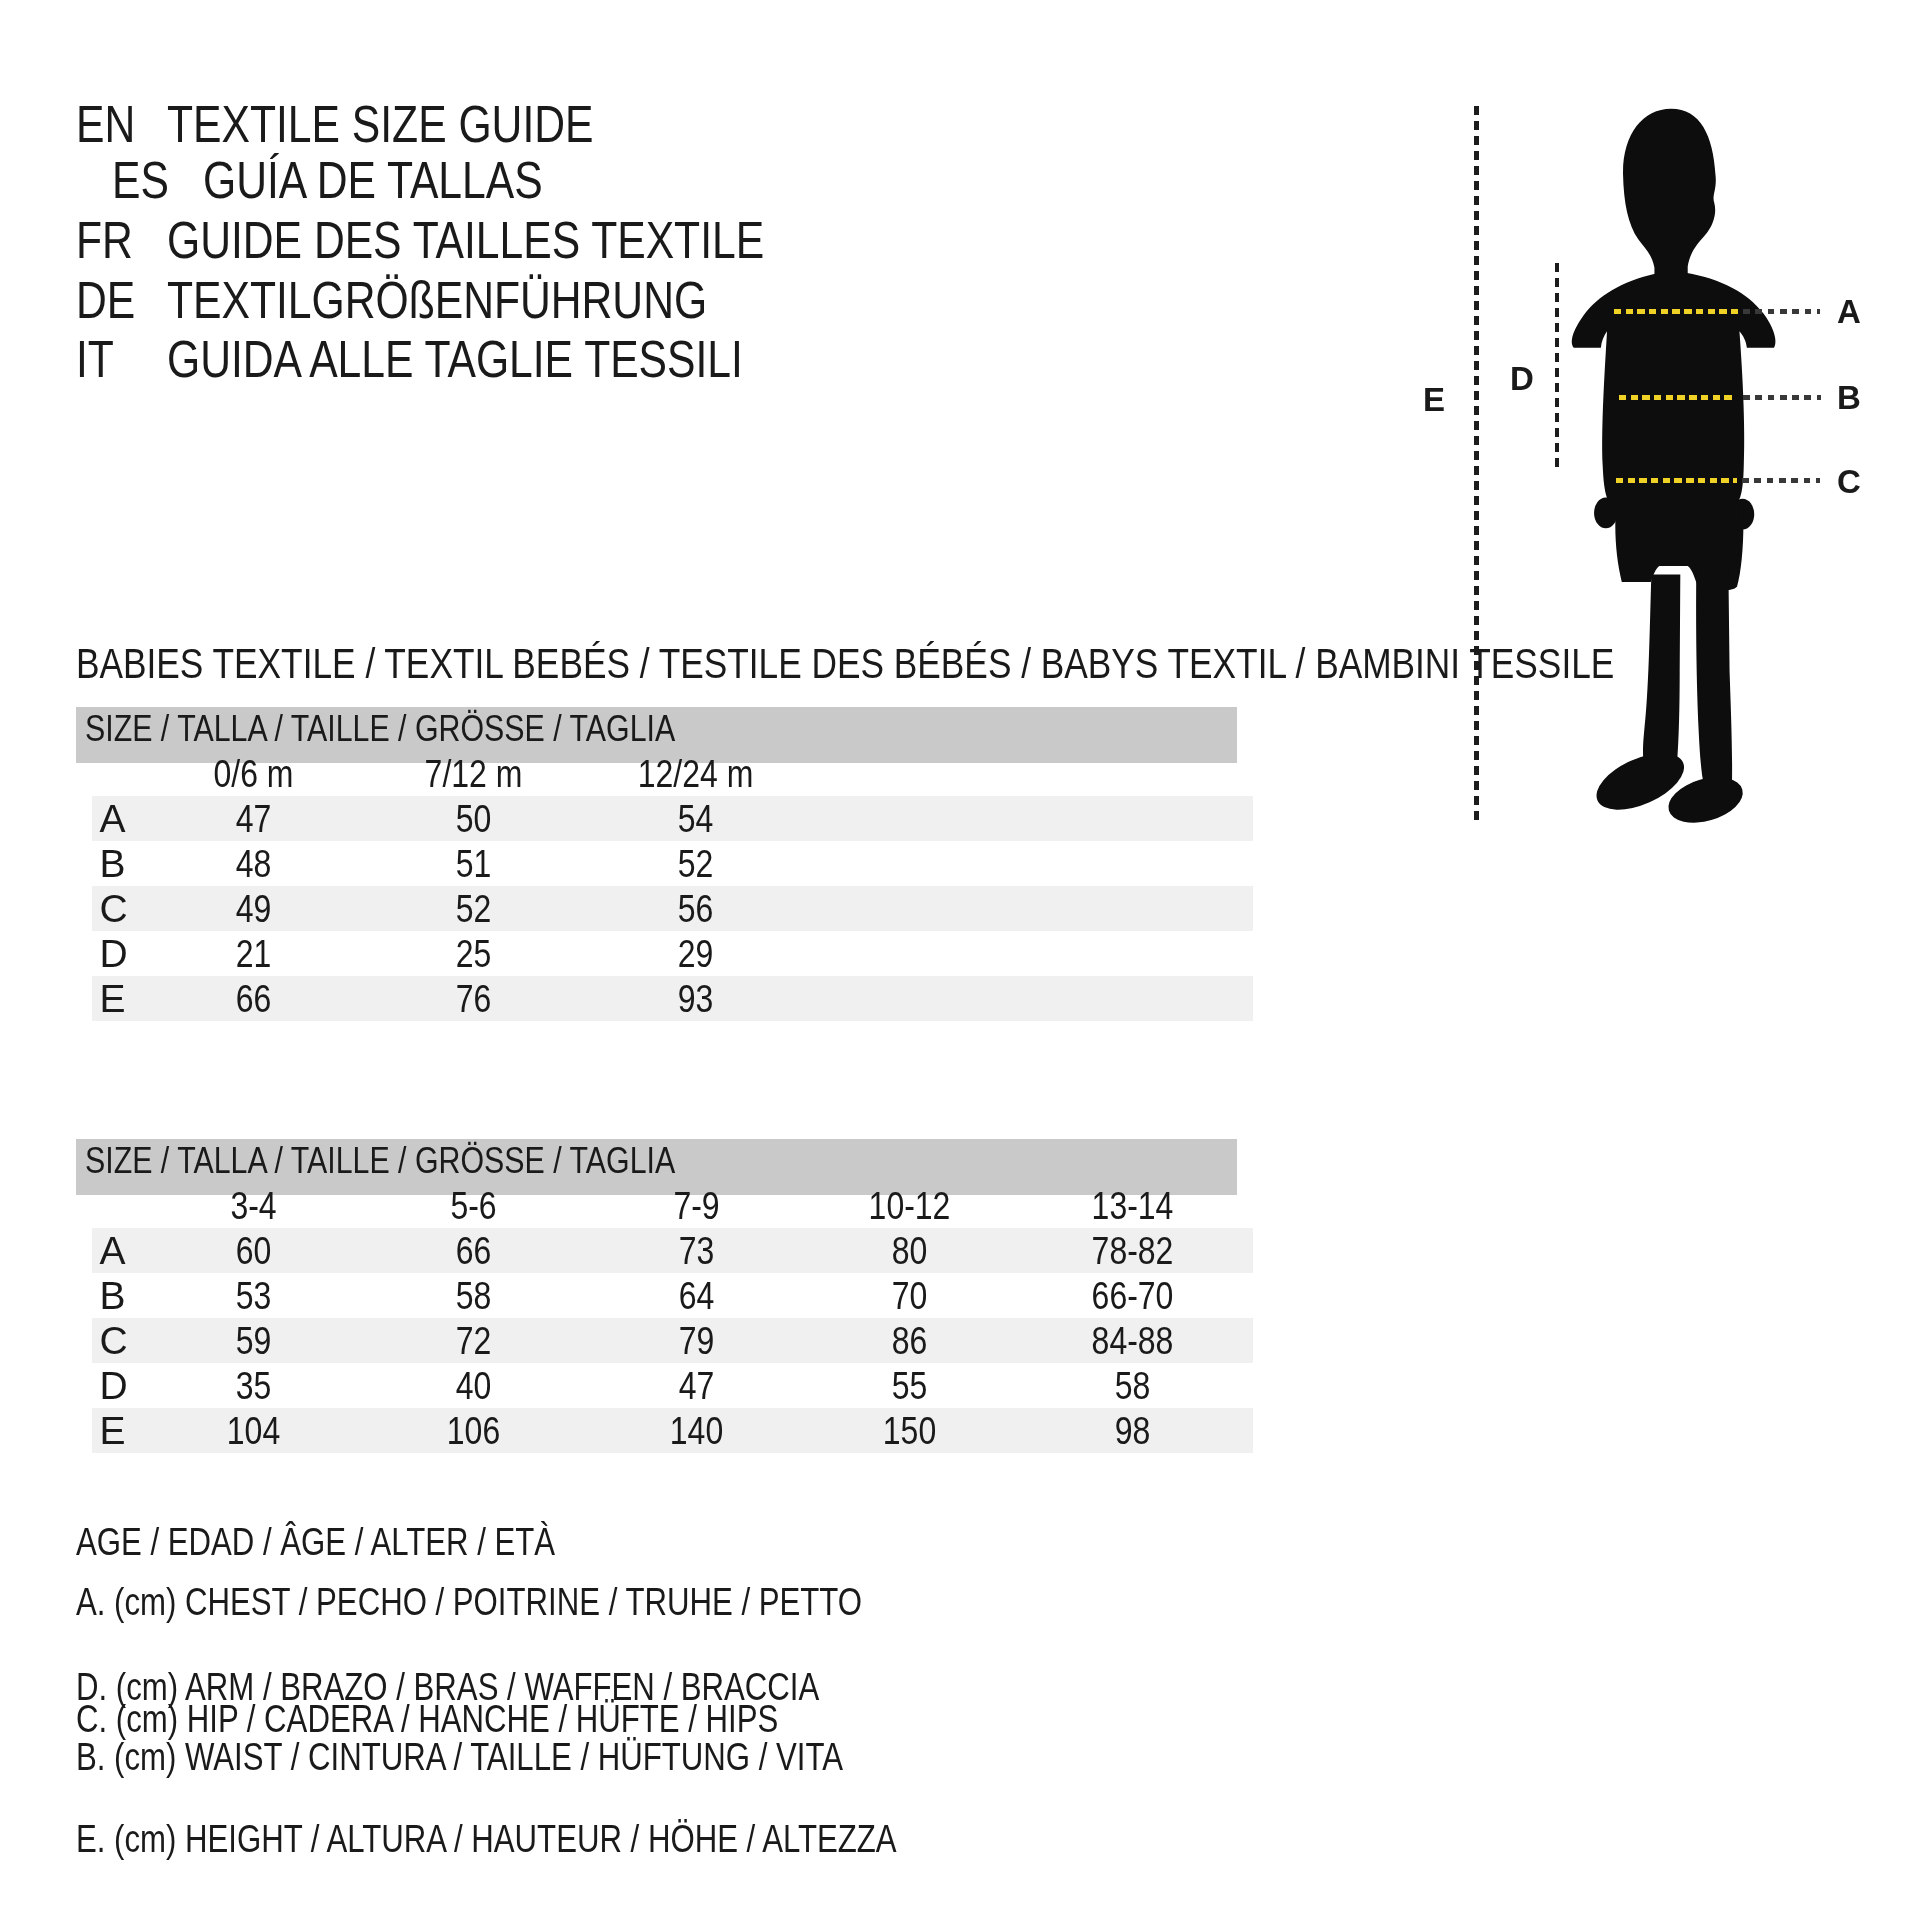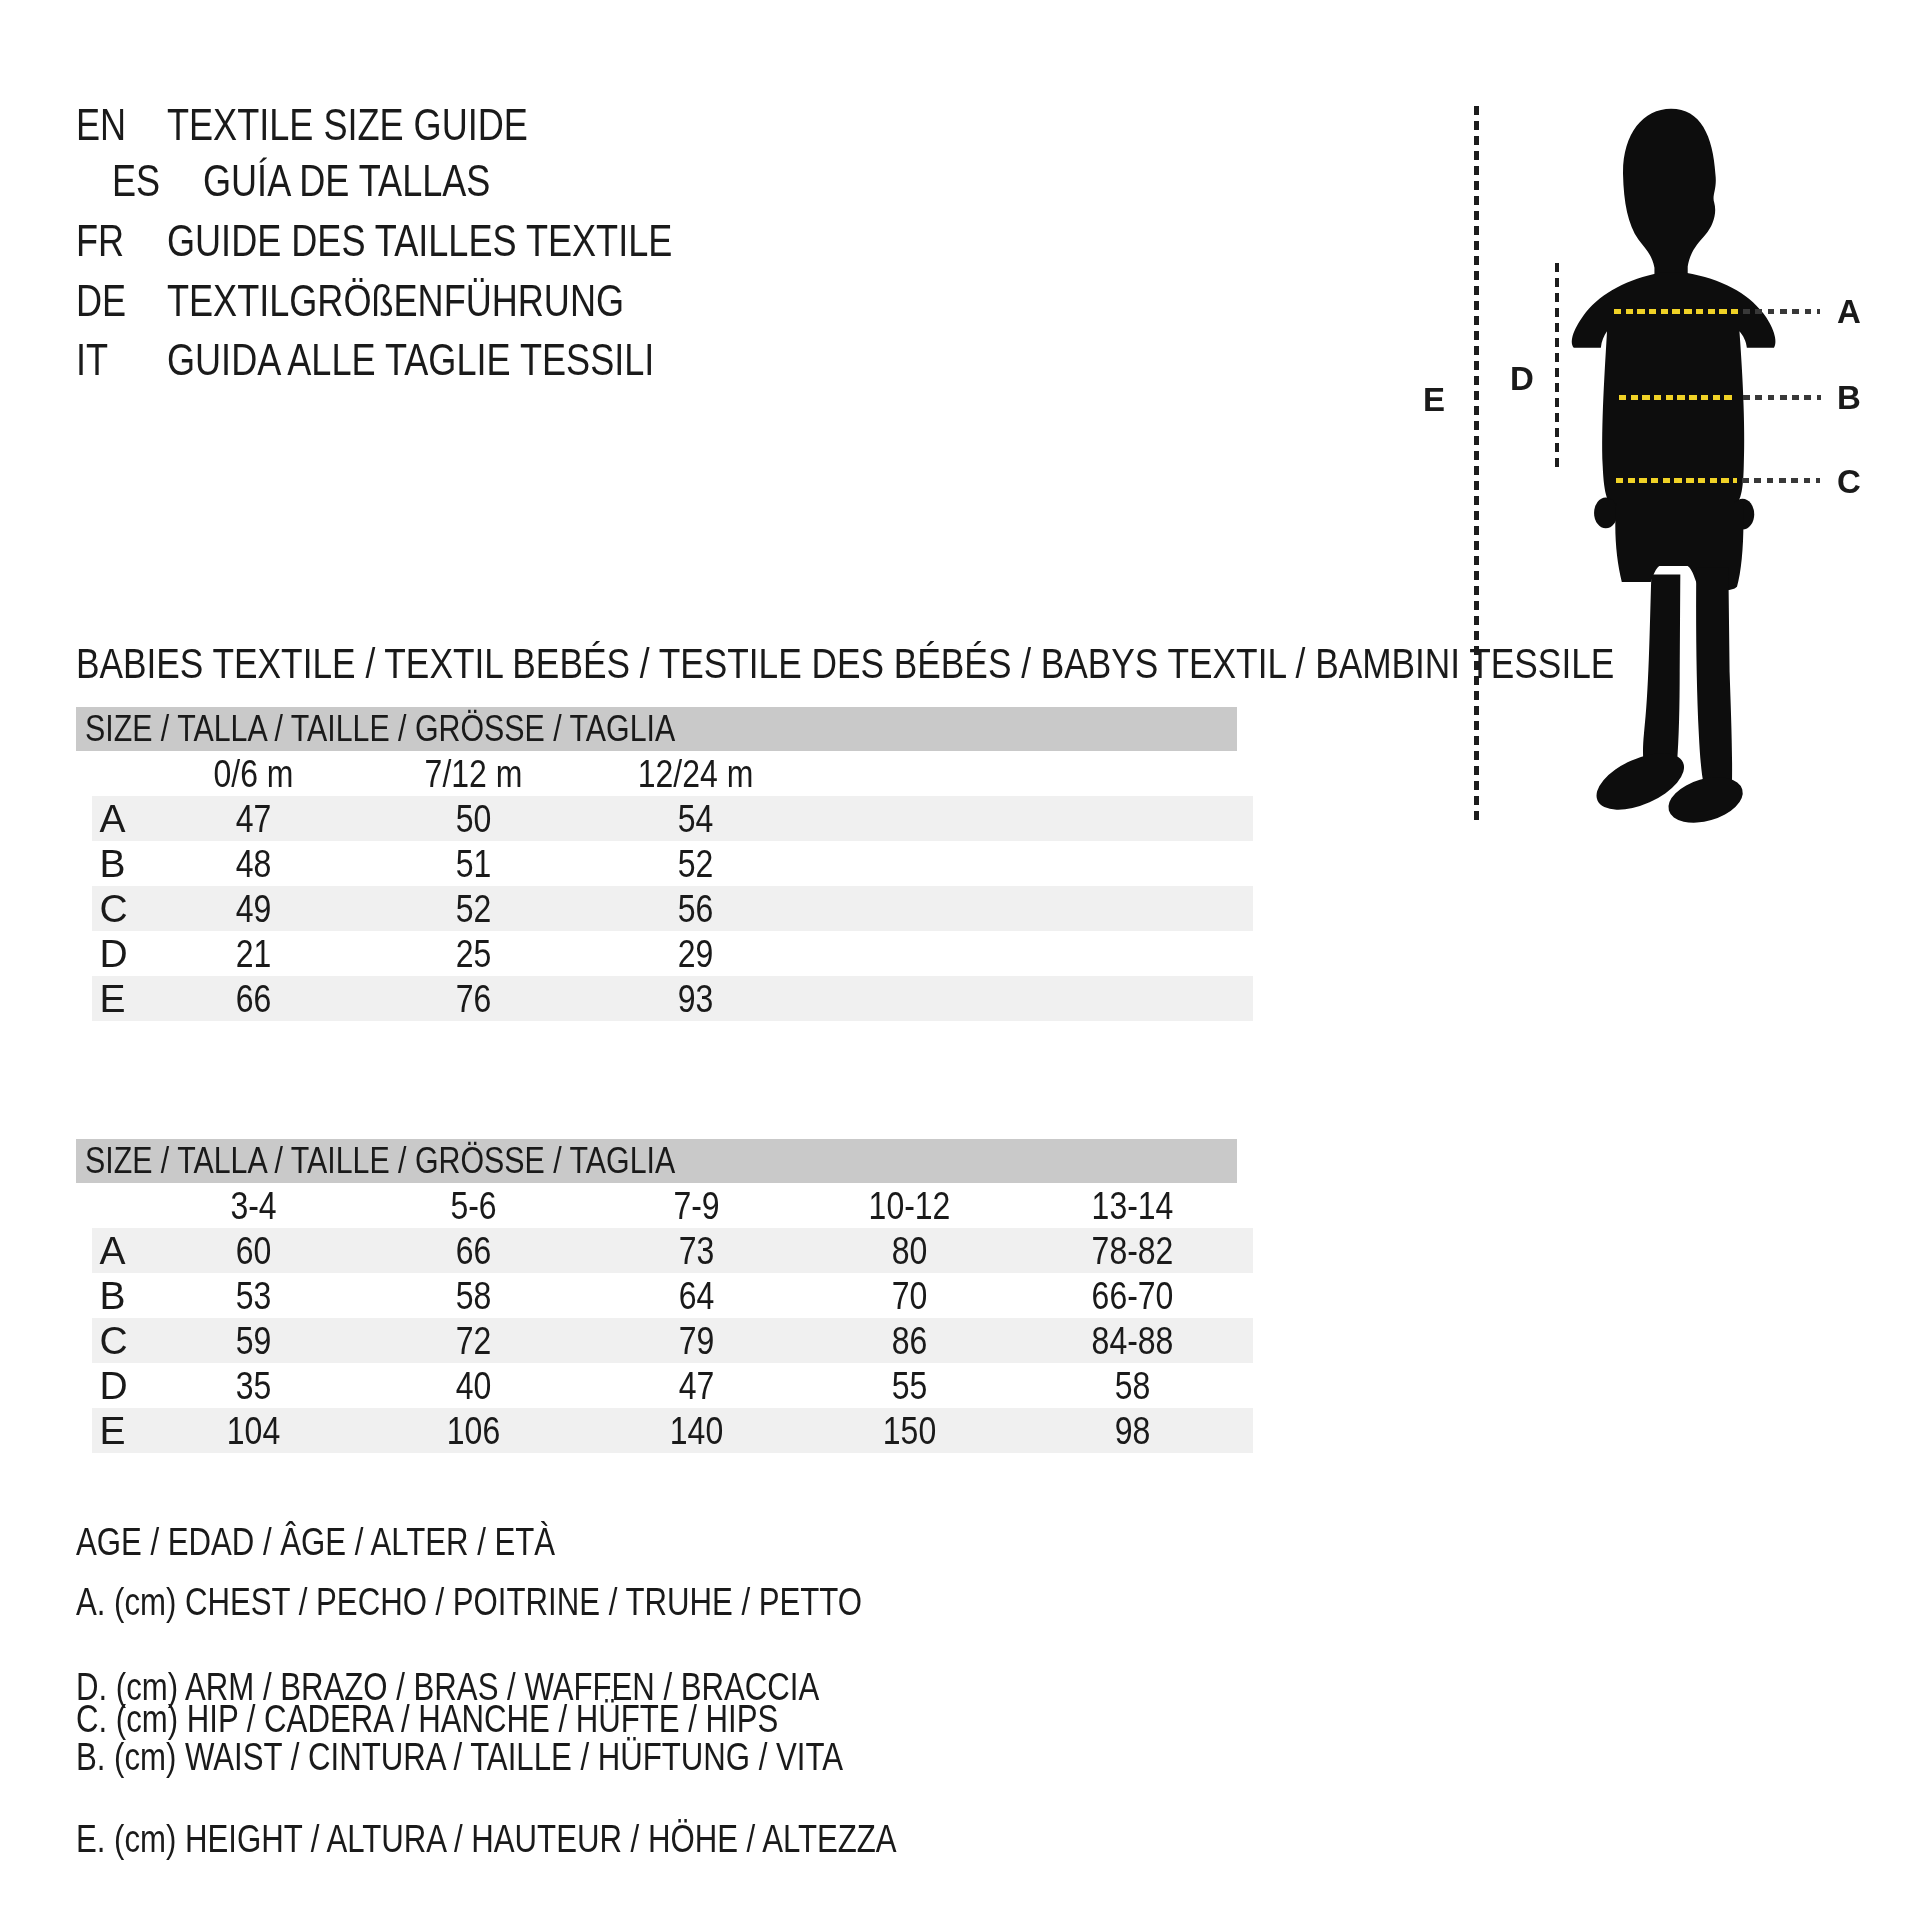--- a/index.html
+++ b/index.html
@@ -4,29 +4,29 @@
 <style>
   html,body{margin:0;padding:0;background:#ffffff;}
   .canvas{
     position:relative;width:1926px;height:1926px;background:#ffffff;
     font-family:"Liberation Sans","DejaVu Sans",sans-serif;color:#1a1a1a;overflow:hidden;
   }
   .abs{position:absolute;}
   .cond{display:inline-block;transform:scaleX(.82);transform-origin:0 50%;white-space:nowrap;}
 
   
-  .lang-row{position:absolute;left:76px;font-size:44px;line-height:47px;white-space:nowrap;}
+  .lang-row{position:absolute;left:76px;font-size:52px;line-height:47px;white-space:nowrap;}
   .lang-code{display:inline-block;width:91px;vertical-align:top;}
 
   
   .sec-title{position:absolute;left:76px;font-size:43px;line-height:44px;white-space:nowrap;}
 
   
   .size-table{position:absolute;left:76px;width:1161px;}
-  .bar{position:absolute;left:0;top:0;width:1161px;height:44px;background:#c9c9c9;}
+  .bar{position:absolute;left:0;top:0;width:1161px;height:56px;background:#c9c9c9;}
   .bar-label{font-size:37px;line-height:44px;padding-left:8.6px;}
   .trow{position:absolute;left:16px;width:1161px;height:45px;}
   .row-grey{background:#f0f0f0;}
   .rlabel{position:absolute;left:7.4px;top:0;font-size:39px;line-height:45px;}
   .cell{position:absolute;top:0;width:197px;text-align:center;font-size:39px;line-height:45px;transform:scaleX(.82);white-space:nowrap;}
   .b-c1{left:63px;} .b-c2{left:283px;} .b-c3{left:505px;}
   .c-c1{left:63px;} .c-c2{left:283px;} .c-c3{left:506px;} .c-c4{left:719px;} .c-c5{left:942px;}
 
   
   .legend-row{position:absolute;left:76px;font-size:38px;line-height:43px;white-space:nowrap;}

